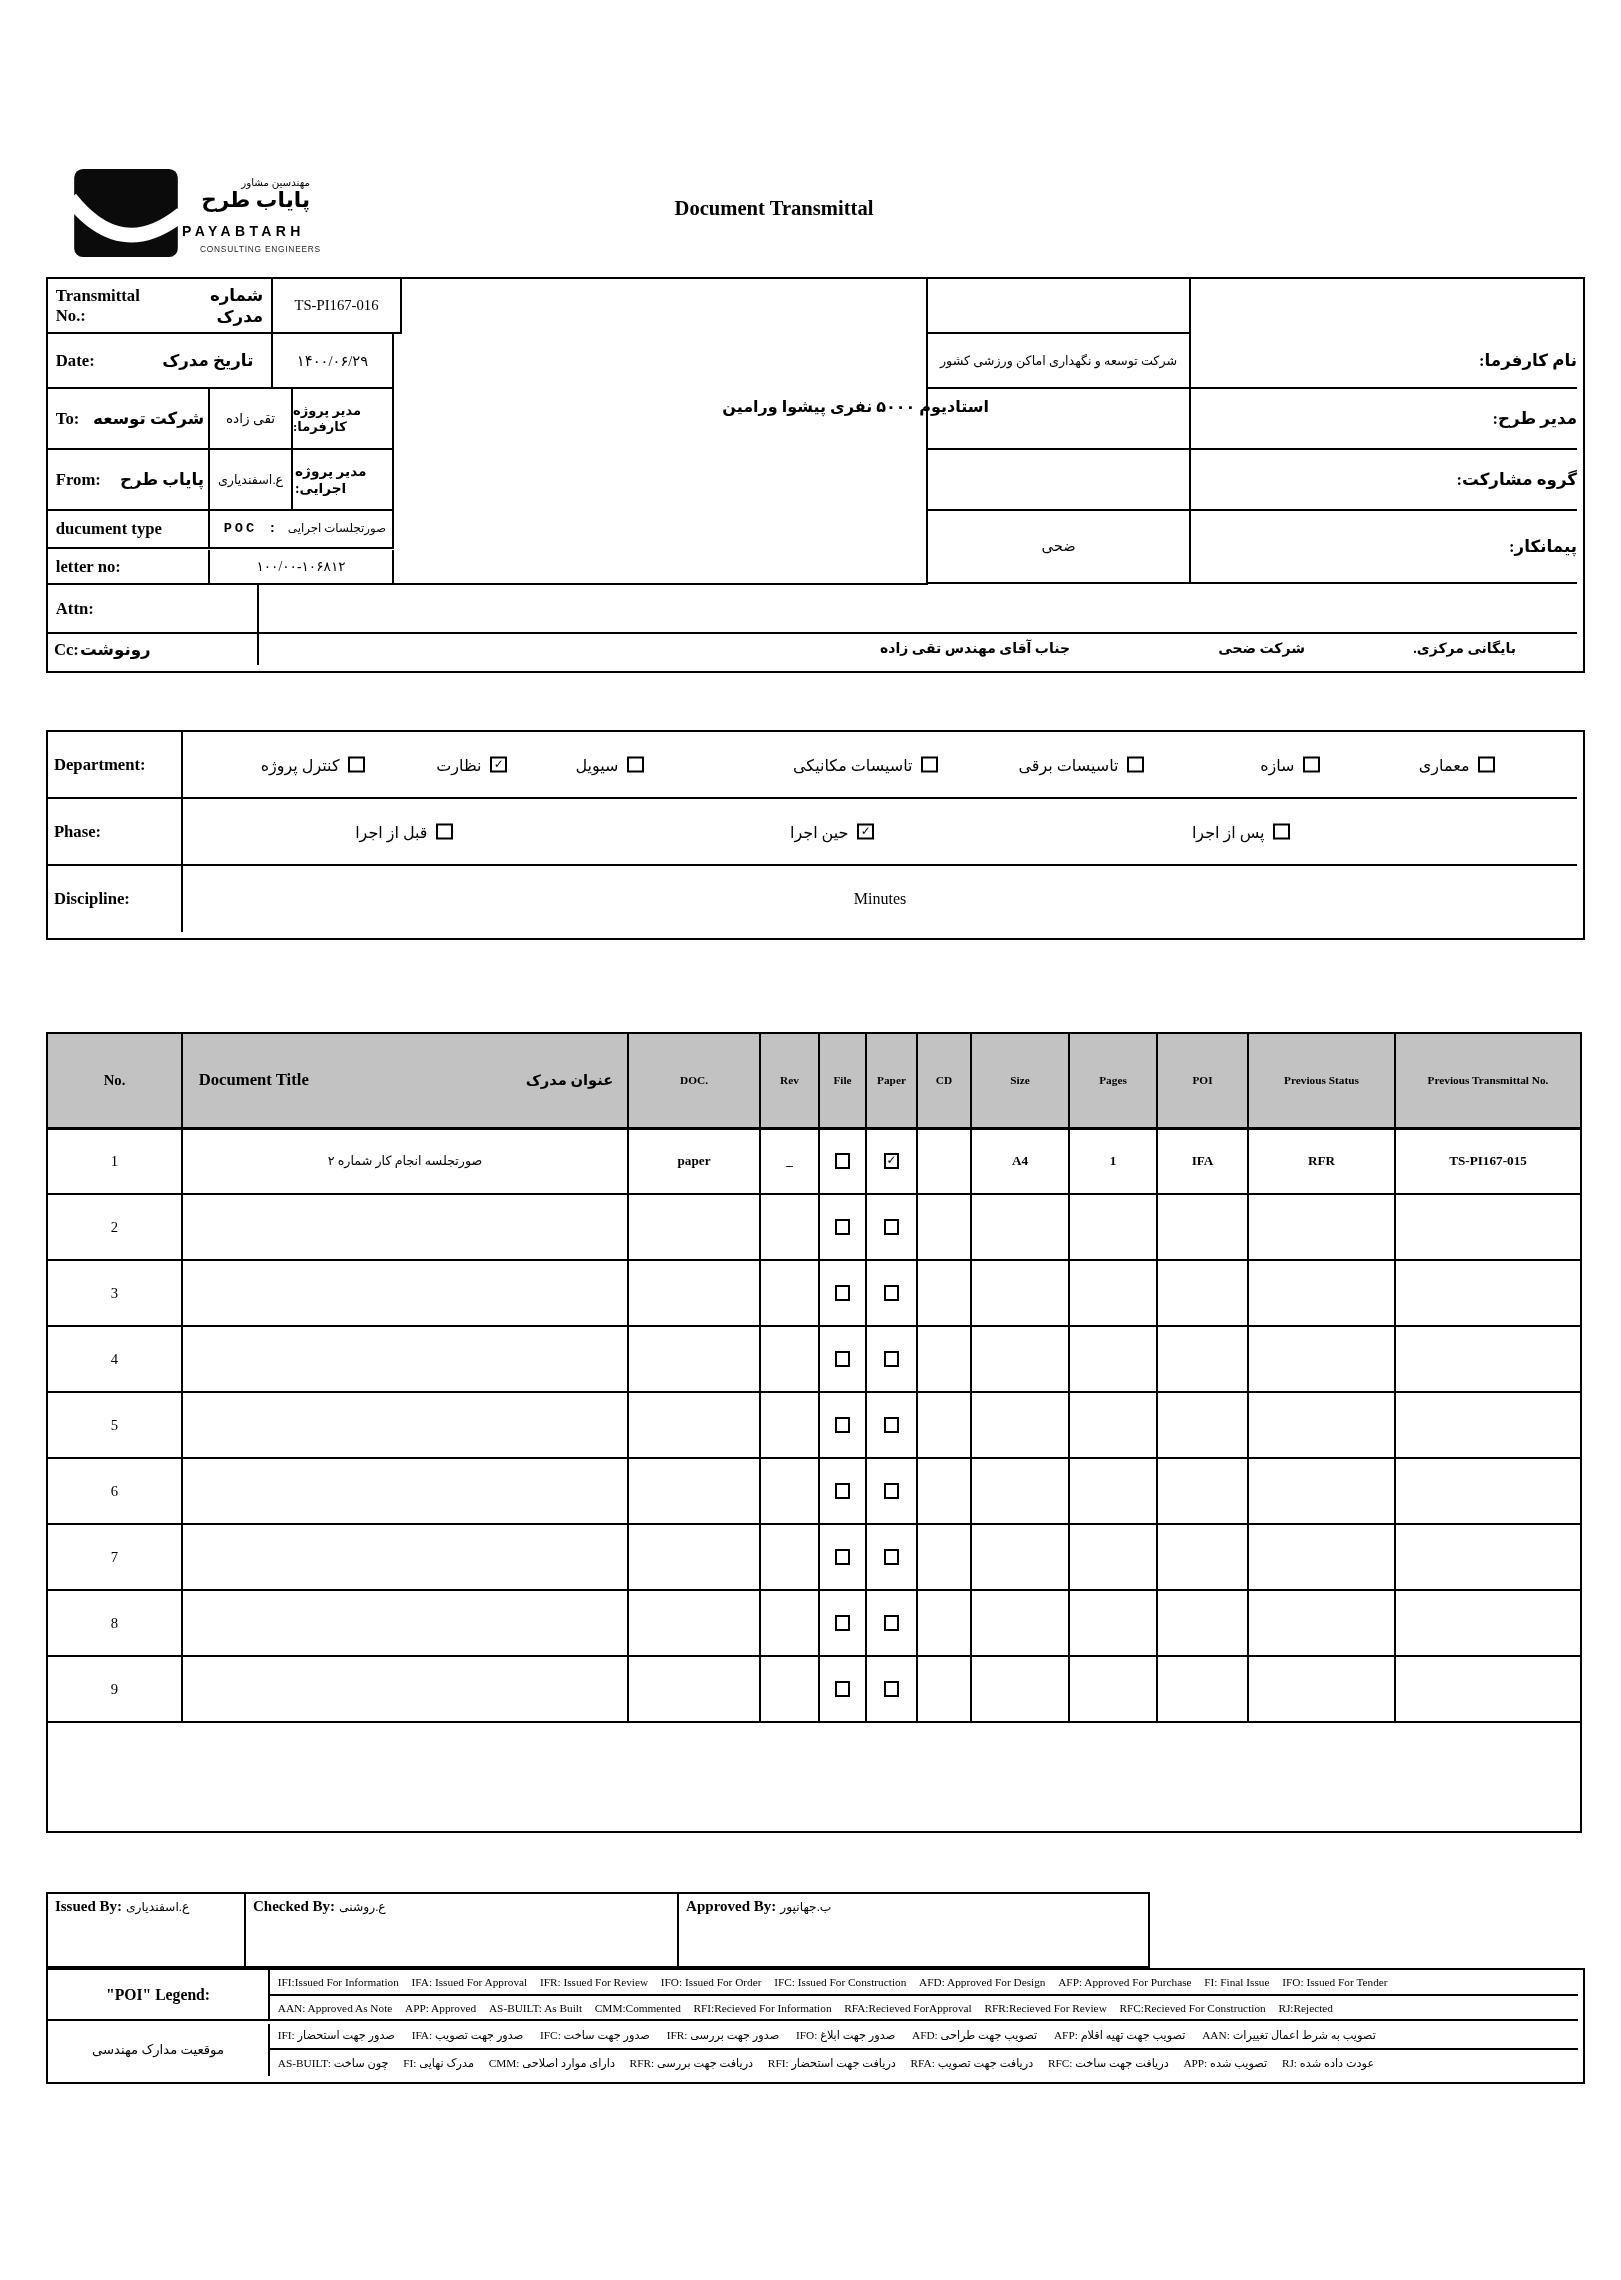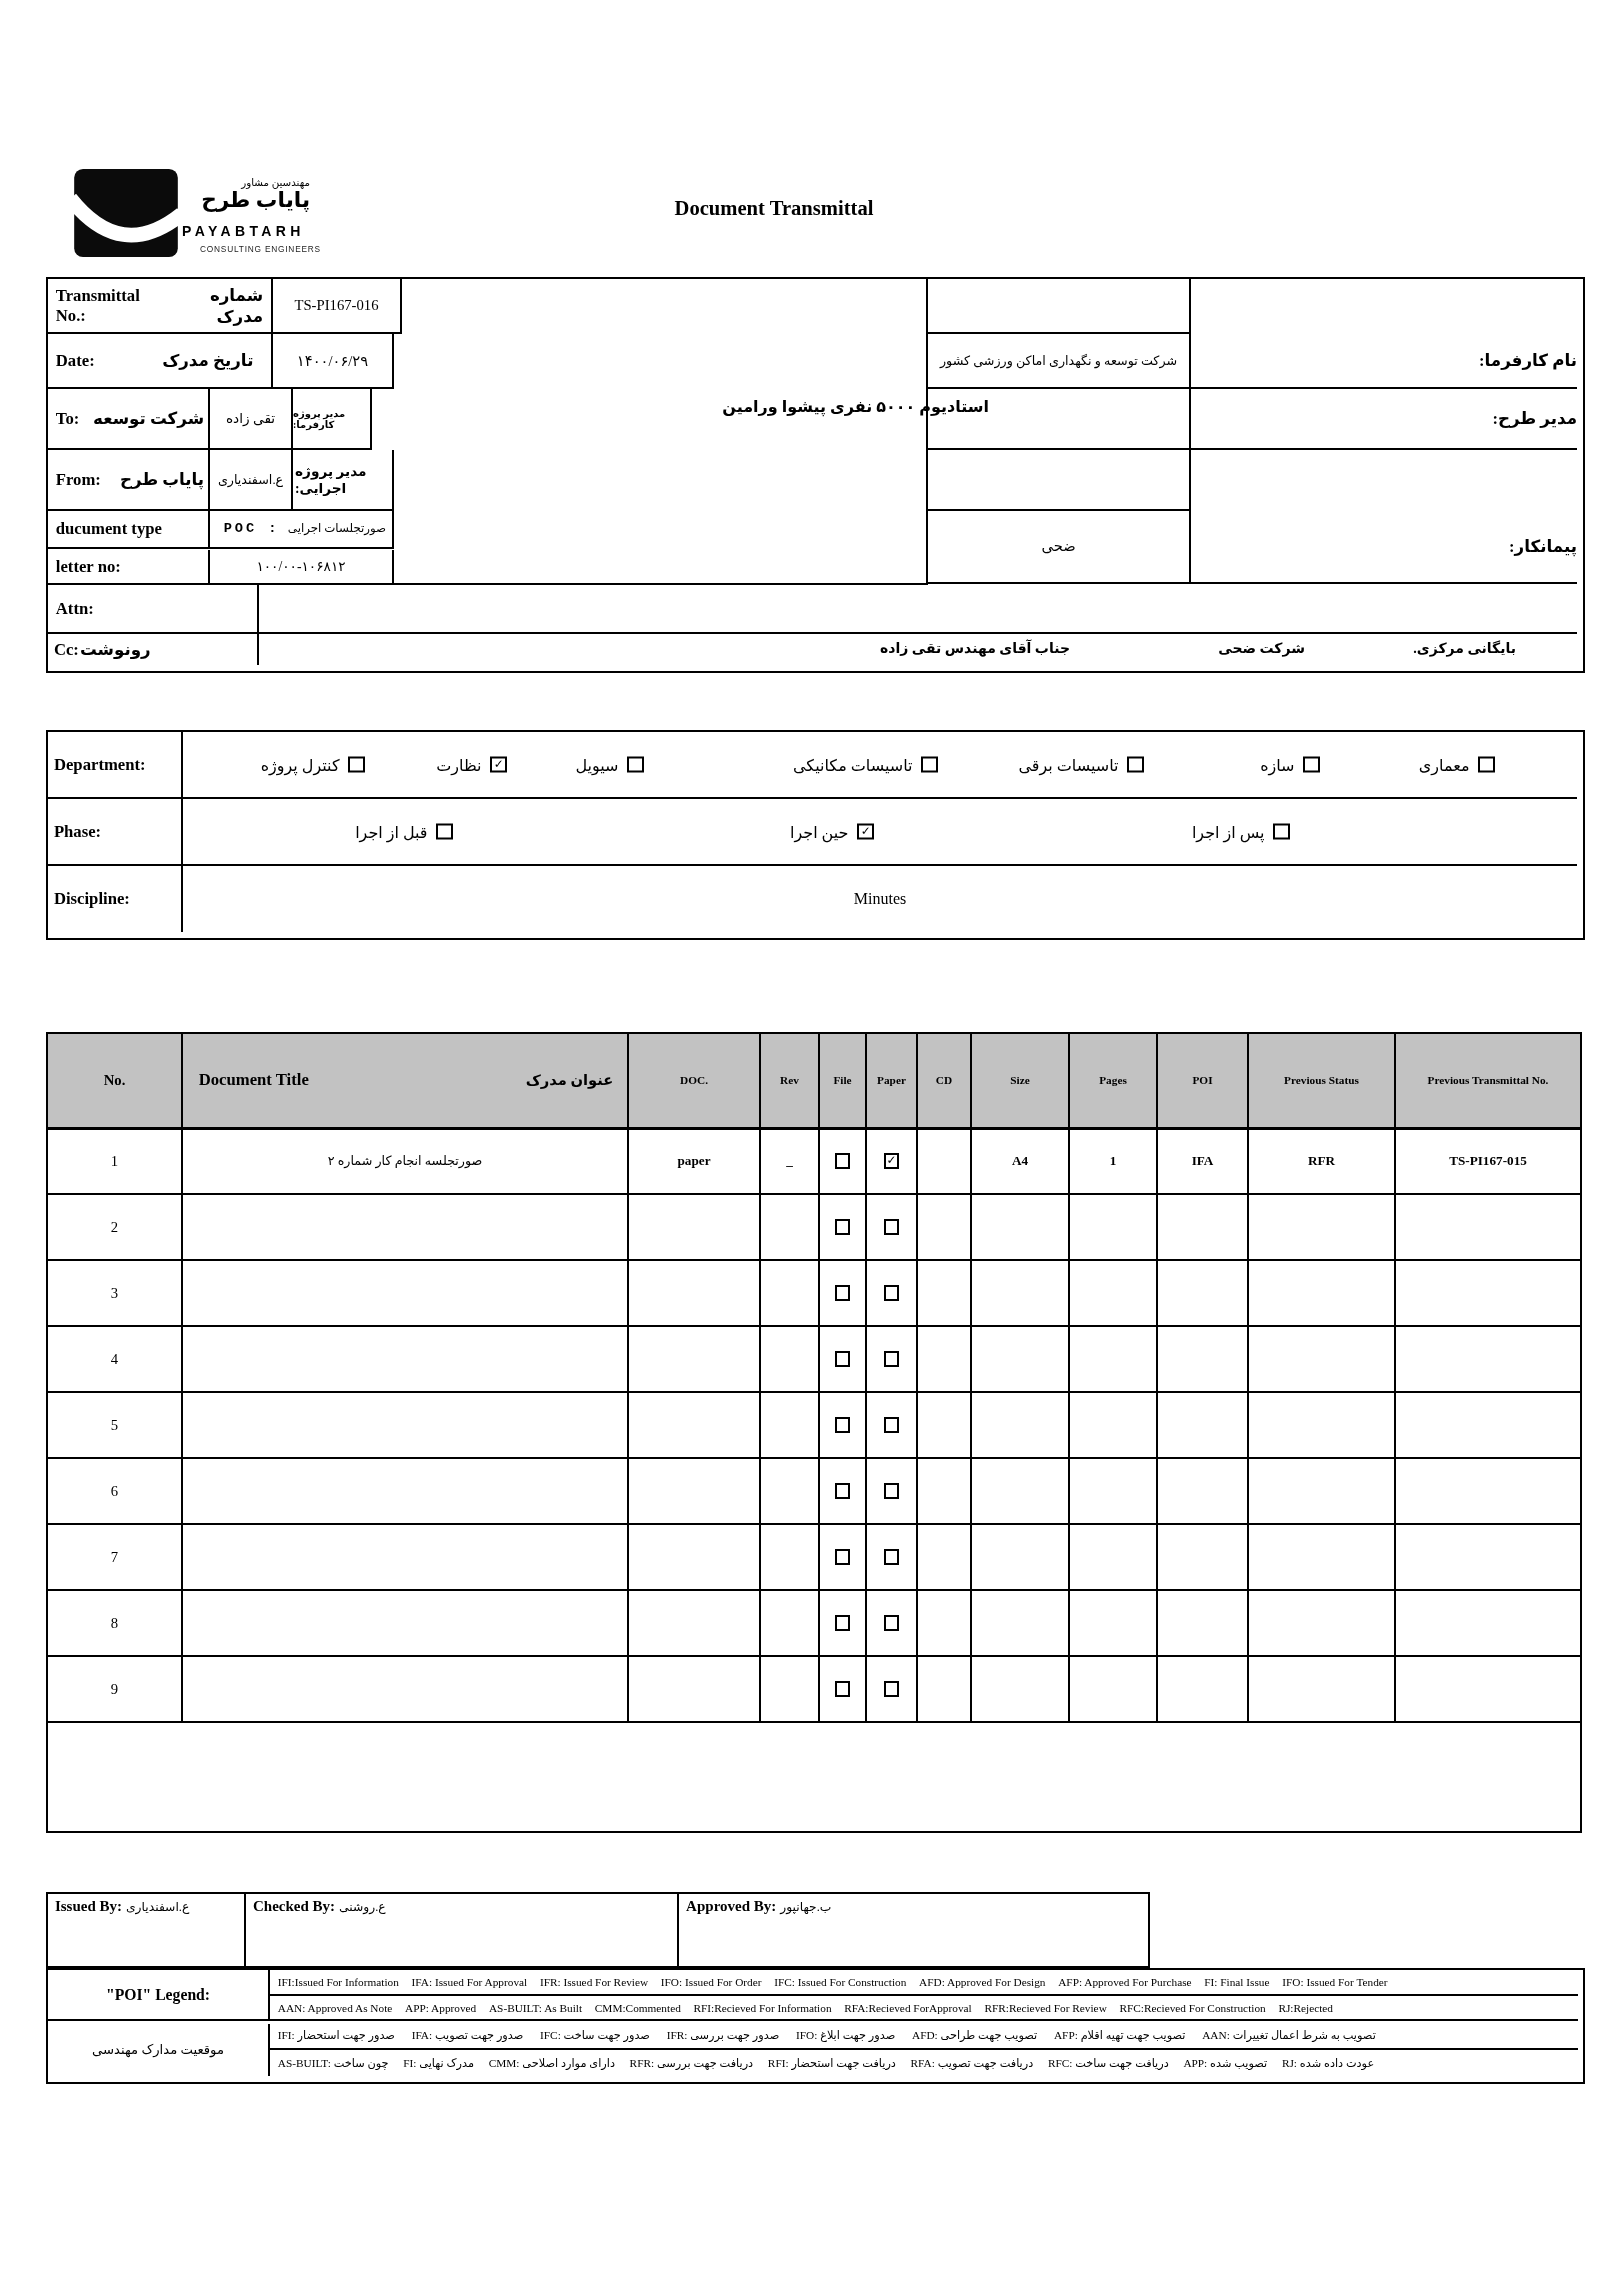--- a/index.html
+++ b/index.html
@@ -91,21 +91,21 @@
       <span class="lab17">Date:</span>
       <span class="lab17 fa">تاریخ مدرک</span>
     </div>
     <div class="cell br3 bb ctr" style="left:225px;top:55px;width:121px;height:55px;font-size:14.7px;">۱۴۰۰/۰۶/۲۹</div>
 
     <div class="cell br bb sb" style="left:0;top:110px;width:162px;height:61px;padding:0 3.9px 0 7.8px;">
       <span class="lab17">To:</span>
       <span class="lab17 fa">شرکت توسعه</span>
     </div>
     <div class="cell br bb ctr fa" style="left:162px;top:110px;width:83px;height:61px;font-size:13.7px;">تقی زاده</div>
-    <div class="cell br3 bb fa" style="left:245px;top:110px;width:79px;height:61px;font-size:10px;font-weight:bold;justify-content:flex-start;padding-left:0;text-align:left;">مدیر پروژه کارفرما:</div>
+    <div class="cell br3 bb fa" style="left:245px;top:110px;width:101px;height:61px;font-size:13px;font-weight:bold;justify-content:flex-start;padding-left:0;text-align:left;">مدیر پروژه کارفرما:</div>
 
     <div class="cell br bb sb" style="left:0;top:171px;width:162px;height:61px;padding:0 3.9px 0 7.8px;">
       <span class="lab17">From:</span>
       <span class="lab17 fa">پایاب طرح</span>
     </div>
     <div class="cell br bb ctr fa" style="left:162px;top:171px;width:83px;height:61px;font-size:12.7px;">ع.اسفندیاری</div>
     <div class="cell br3 bb fa" style="left:245px;top:171px;width:101px;height:61px;font-size:13.7px;font-weight:bold;justify-content:flex-start;padding-left:2px;text-align:left;">مدیر پروژه اجرایی:</div>
 
     <div class="cell br bb" style="left:0;top:231px;width:162px;height:39px;padding-left:7.8px;">
       <span class="lab17">ducument type</span>
@@ -123,20 +123,21 @@
     <div class="cell br bb3" style="left:346px;top:0;width:534px;height:306px;"></div>
 
     <div class="cell br bb" style="left:880px;top:0;width:263px;height:55px;"></div>
     <div class="cell br bb ctr fa" style="left:880px;top:55px;width:263px;height:55px;font-size:12.7px;">شرکت توسعه و نگهداری اماکن ورزشی کشور</div>
     <div class="cell br bb" style="left:880px;top:110px;width:263px;height:61px;"></div>
     <div class="cell br bb" style="left:880px;top:171px;width:263px;height:61px;"></div>
     <div class="cell br bb3 ctr fa" style="left:880px;top:231px;width:263px;height:74px;font-size:14.7px;">ضحی</div>
 
     <div class="cell bb fa" style="left:1143px;top:55px;width:386px;height:55px;font-size:16.7px;font-weight:bold;justify-content:flex-start;padding-left:6.9px;text-align:left;">نام کارفرما:</div>
     <div class="cell bb fa" style="left:1143px;top:110px;width:386px;height:61px;font-size:16.7px;font-weight:bold;justify-content:flex-start;padding-left:6.9px;text-align:left;">مدیر طرح:</div>
+    <div class="cell bb fa" style="left:1143px;top:171px;width:386px;height:61px;font-size:16.7px;font-weight:bold;justify-content:flex-start;padding-left:6.9px;text-align:left;">گروه مشارکت:</div>
     <div class="cell bb3 fa" style="left:1143px;top:231px;width:386px;height:74px;font-size:16.7px;font-weight:bold;justify-content:flex-start;padding-left:39px;text-align:left;">پیمانکار:</div>
 
     <div class="abs fa" style="left:392px;top:118px;width:549px;text-align:right;font-size:16px;font-weight:bold;pointer-events:none;">استادیوم ۵۰۰۰ نفری پیشوا ورامین</div>
 
     <div class="cell br bb" style="left:0;top:306px;width:211px;height:49px;padding-left:7.8px;">
       <span class="lab17">Attn:</span>
     </div>
     <div class="cell bb" style="left:211px;top:306px;width:1318px;height:49px;"></div>
 
     <div class="cell br" style="left:0;top:355px;width:211px;height:31px;padding-left:5.9px;gap:1px;">

